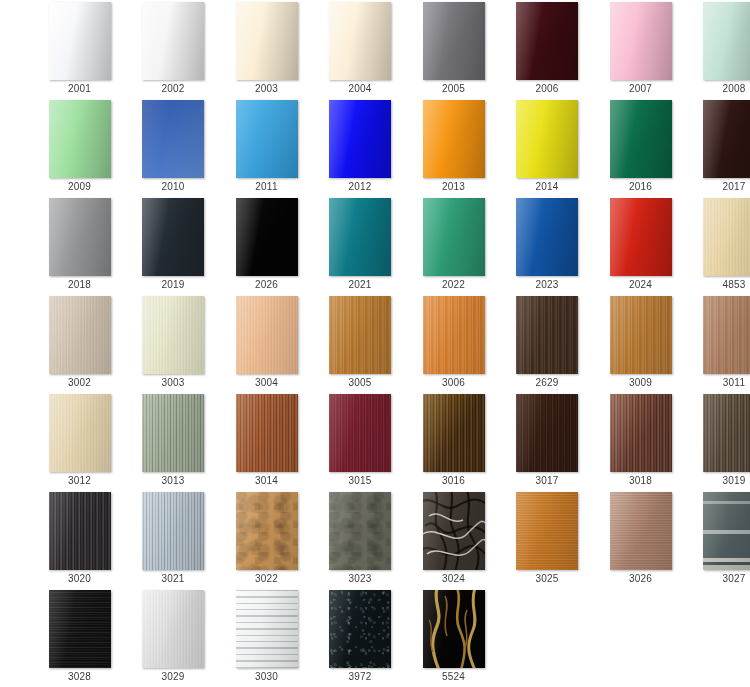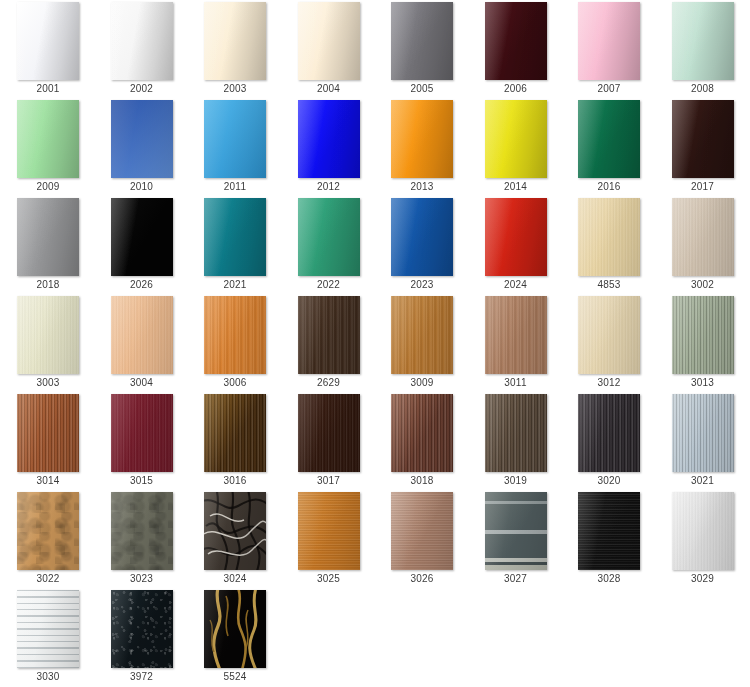--- a/index.html
+++ b/index.html
@@ -18,21 +18,21 @@
     display: grid;
     grid-template-columns: repeat(8, 93.5px);
     grid-template-rows: repeat(7, 98px);
     padding-left: 17px;
     padding-top: 2px;
     box-sizing: border-box;
   }
   .swatch-cell {
     display: flex;
     flex-direction: column;
-    align-items: flex-start;
+    align-items: flex-end;
     width: 93.5px;
   }
   .swatch-chip {
     width: 62px;
     height: 78px;
     box-shadow: 1px 1px 2px rgba(0,0,0,0.30);
     position: relative;
     overflow: hidden;
     background-color: #cccccc;
   }
@@ -252,20 +252,27 @@
       <div class="swatch-label">2017</div>
     </div>
     <div class="swatch-cell">
       <div class="swatch-chip" style="background: linear-gradient(120deg, rgb(165, 166, 168) 0%, rgb(151, 152, 154) 55%, rgb(151, 152, 154) 100%);">
         <div class="tex sheen"></div>
         <div class="tex sheen"></div>
       </div>
       <div class="swatch-label">2018</div>
     </div>
     <div class="swatch-cell">
+      <div class="swatch-chip" style="background: linear-gradient(120deg, rgb(46, 55, 64) 0%, rgb(34, 42, 49) 55%, rgb(34, 42, 49) 100%);">
+        <div class="tex sheen"></div>
+        <div class="tex sheen"></div>
+      </div>
+      <div class="swatch-label">2019</div>
+    </div>
+    <div class="swatch-cell">
       <div class="swatch-chip" style="background: linear-gradient(120deg, rgb(12, 12, 12) 0%, rgb(3, 3, 3) 55%, rgb(3, 3, 3) 100%);">
         <div class="tex sheen"></div>
         <div class="tex sheen"></div>
       </div>
       <div class="swatch-label">2026</div>
     </div>
     <div class="swatch-cell">
       <div class="swatch-chip" style="background: linear-gradient(120deg, rgb(20, 134, 147) 0%, rgb(12, 120, 134) 55%, rgb(12, 120, 134) 100%);">
         <div class="tex sheen"></div>
         <div class="tex sheen"></div>
@@ -313,20 +320,27 @@
         <div class="tex sheen"></div>
       </div>
       <div class="swatch-label">3003</div>
     </div>
     <div class="swatch-cell">
       <div class="swatch-chip" style="background: linear-gradient(120deg, rgb(243, 201, 163) 0%, rgb(237, 185, 140) 55%, rgb(237, 185, 140) 100%);">
         <div class="tex grain-v-soft"></div>
         <div class="tex sheen"></div>
       </div>
       <div class="swatch-label">3004</div>
+    </div>
+    <div class="swatch-cell">
+      <div class="swatch-chip" style="background: linear-gradient(120deg, rgb(199, 138, 63) 0%, rgb(181, 118, 44) 55%, rgb(181, 118, 44) 100%);">
+        <div class="tex grain-v"></div>
+        <div class="tex sheen"></div>
+      </div>
+      <div class="swatch-label">3005</div>
     </div>
     <div class="swatch-cell">
       <div class="swatch-chip" style="background: linear-gradient(120deg, rgb(229, 148, 74) 0%, rgb(217, 127, 45) 55%, rgb(217, 127, 45) 100%);">
         <div class="tex grain-v"></div>
         <div class="tex sheen"></div>
       </div>
       <div class="swatch-label">3006</div>
     </div>
     <div class="swatch-cell">
       <div class="swatch-chip" style="background: linear-gradient(120deg, rgb(77, 54, 38) 0%, rgb(62, 42, 28) 55%, rgb(62, 42, 28) 100%);">

